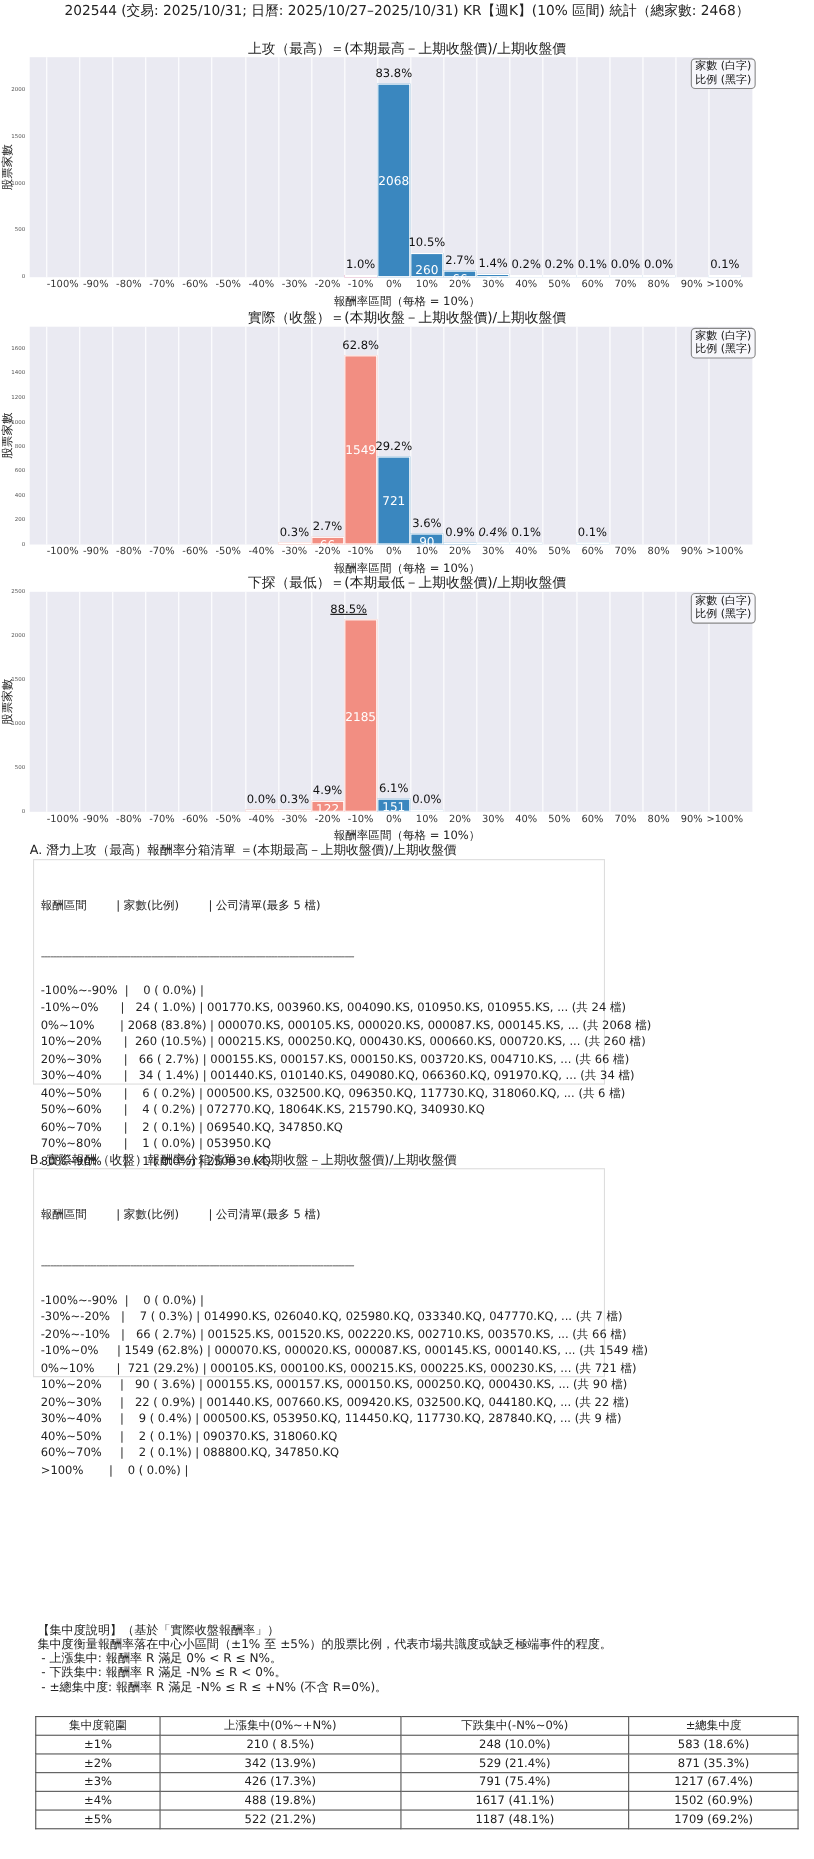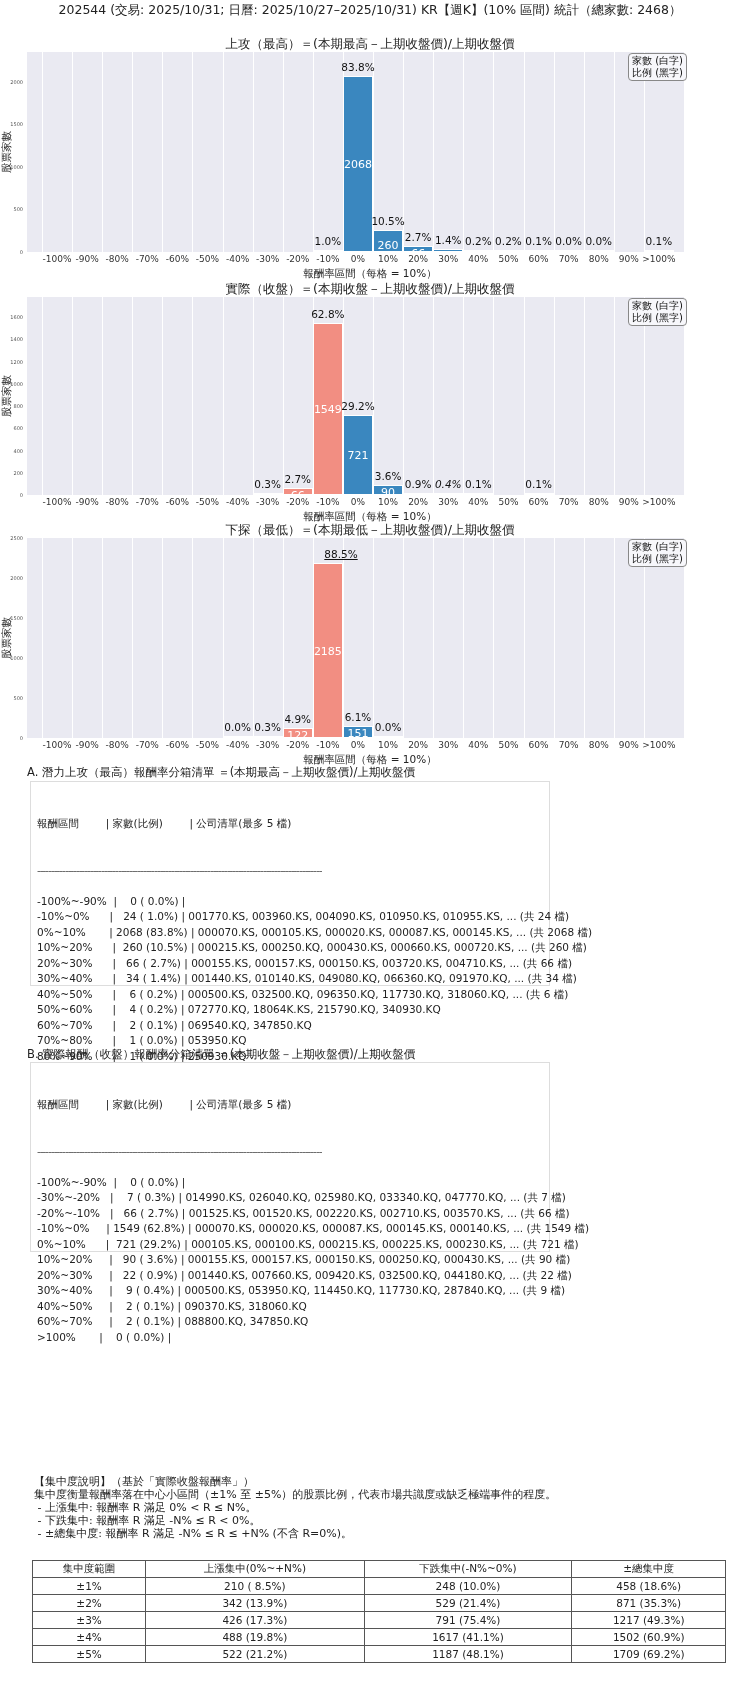--- a/index.html
+++ b/index.html
@@ -237,21 +237,21 @@
       <div class="bar-pct" style="left: 190.585px; top: 183px;">0.0%</div>
       <div class="bar" style="left: 225.634px; width: 30.0976px; height: 2px; background: rgb(242, 142, 130);"></div>
       <div class="bar-pct" style="left: 220.683px; top: 183px;">0.3%</div>
       <div class="bar" style="left: 255.732px; width: 30.0976px; height: 9.76px; background: rgb(242, 142, 130);">
         <div class="bar-count" style="top: 0px;">122</div>
       </div>
       <div class="bar-pct" style="left: 250.78px; top: 175.24px;">4.9%</div>
       <div class="bar" style="left: 285.829px; width: 30.0976px; height: 174.8px; background: rgb(242, 142, 130);">
         <div class="bar-count" style="top: 80.4px;">2185</div>
       </div>
-      <div class="bar-pct" style="left: 294px; top: 10.2px; text-decoration: underline;">88.5%</div>
+      <div class="bar-pct" style="left: 270px; top: 10.2px; text-decoration: underline;">88.5%</div>
       <div class="bar" style="left: 315.927px; width: 30.0976px; height: 12.08px; background: rgb(58, 135, 191);">
         <div class="bar-count" style="top: 0px;">151</div>
       </div>
       <div class="bar-pct" style="left: 310.976px; top: 172.92px;">6.1%</div>
       <div class="bar" style="left: 346.024px; width: 30.0976px; height: 2px; background: rgb(168, 204, 230);"></div>
       <div class="bar-pct" style="left: 341.073px; top: 183px;">0.0%</div>
     </div>
     <div class="xtick" style="left: 39px; top: 218px;">-100%</div>
     <div class="xtick" style="left: 69.0976px; top: 218px;">-90%</div>
     <div class="xtick" style="left: 99.1951px; top: 218px;">-80%</div>
@@ -314,33 +314,33 @@
       <th>上漲集中(0%~+N%)</th>
       <th>下跌集中(-N%~0%)</th>
       <th>±總集中度</th>
     </tr>
   </thead>
   <tbody id="concBody">
       <tr>
         <td>±1%</td>
         <td>210 ( 8.5%)</td>
         <td>248 (10.0%)</td>
-        <td>458 (18.6%)</td>
+        <td>583 (18.6%)</td>
       </tr>
       <tr>
         <td>±2%</td>
         <td>342 (13.9%)</td>
         <td>529 (21.4%)</td>
         <td>871 (35.3%)</td>
       </tr>
       <tr>
         <td>±3%</td>
         <td>426 (17.3%)</td>
         <td>791 (75.4%)</td>
-        <td>1217 (49.3%)</td>
+        <td>1217 (67.4%)</td>
       </tr>
       <tr>
         <td>±4%</td>
         <td>488 (19.8%)</td>
         <td>1617 (41.1%)</td>
         <td>1502 (60.9%)</td>
       </tr>
       <tr>
         <td>±5%</td>
         <td>522 (21.2%)</td>

